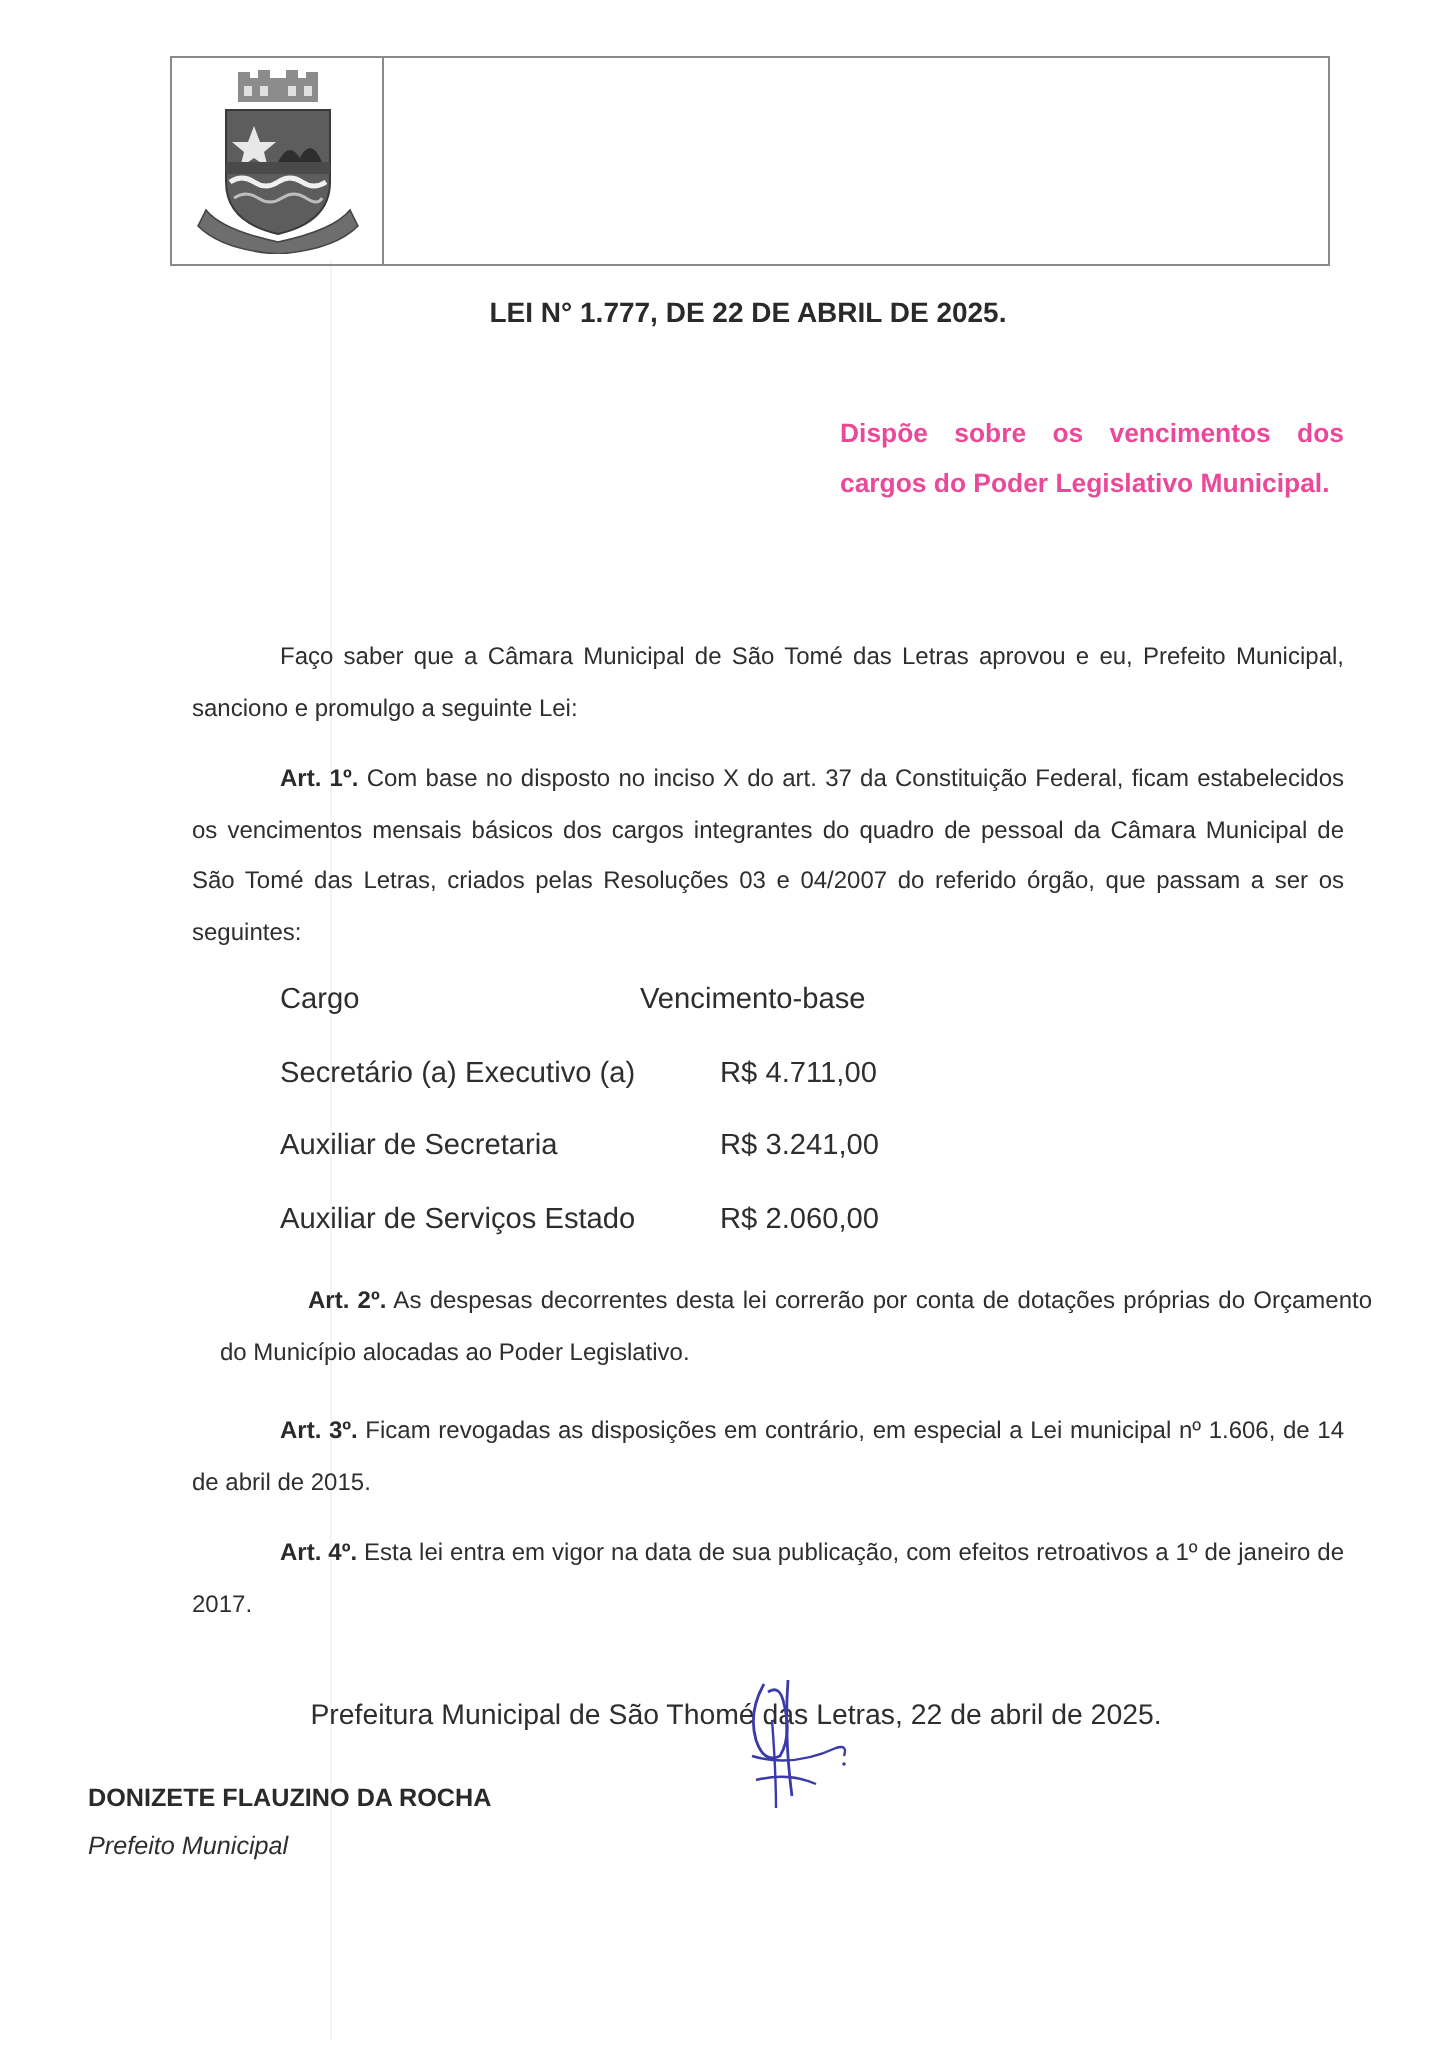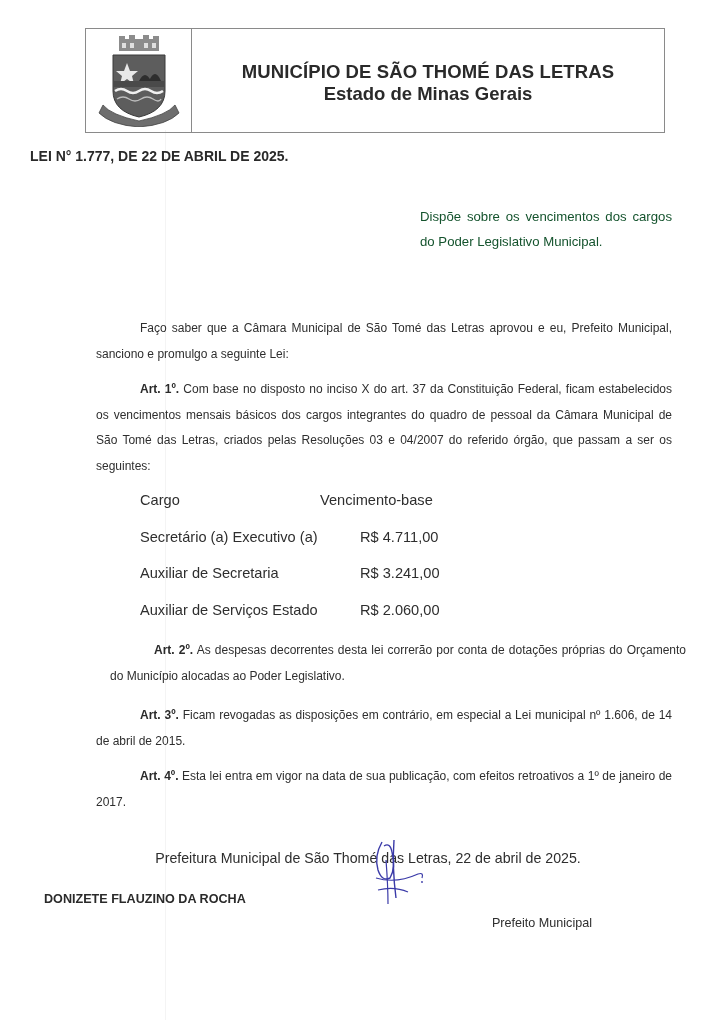--- a/index.html
+++ b/index.html
@@ -53,38 +53,38 @@
       font-weight: bold;
       font-size: 18.5px;
       color: #2a2a2a;
       line-height: 22px;
     }
     .law-title {
       position: absolute;
       top: 148px;
       left: 0;
       width: 718px;
-      text-align: left;
+      text-align: center;
       font-weight: bold;
       font-size: 14px;
       color: #2a2a2a;
       padding-left: 30px;
       box-sizing: border-box;
     }
     .ementa {
       position: absolute;
       left: 420px;
       top: 204px;
       width: 252px;
-      font-weight: normal;
+      font-weight: bold;
       font-size: 13.2px;
       line-height: 25px;
       text-align: justify;
       text-align-last: left;
-      color: #14532d;
+      color: #ec4899;
     }
     .body-text {
       position: absolute;
       left: 96px;
       width: 576px;
       font-size: 12px;
       line-height: 25.5px;
       text-align: justify;
       color: #2e2e2e;
     }
@@ -150,25 +150,26 @@
       font-size: 12.6px;
       color: #2a2a2a;
       padding-left: 44px;
       box-sizing: border-box;
     }
     .signer-role {
       position: absolute;
       top: 916px;
       left: 0;
       width: 592px;
-      text-align: right;
+      text-align: left;
       font-size: 12.6px;
       color: #2e2e2e;
       padding-left: 44px;
       box-sizing: border-box;
+      font-style: italic;
     }
     .signature {
       position: absolute;
       left: 368px;
       top: 838px;
       width: 60px;
       height: 70px;
       pointer-events: none;
     }
     .faint-line {
@@ -206,24 +207,20 @@
       <path d="M42 46 Q48 34 54 46 Z" fill="#2e2e2e"></path>
       <path d="M52 46 Q58 32 64 46 Z" fill="#2e2e2e"></path>
       <rect x="16" y="46" width="52" height="6" fill="#4a4a4a"></rect>
 
       <path d="M18 56 Q24 52 30 56 T42 56 T54 56 T66 56" stroke="#f0f0f0" stroke-width="2.5" fill="none"></path>
       <path d="M20 64 Q26 60 32 64 T44 64 T56 64 T64 64" stroke="#bdbdbd" stroke-width="1.5" fill="none"></path>
 
       <path d="M6 70 Q14 80 42 86 Q70 80 78 70 L82 78 Q70 90 42 92 Q14 90 2 78 Z" fill="#6e6e6e" stroke="#444" stroke-width="0.8"></path>
     </svg>
   </div>
-  <div class="title-cell">
-    <div class="muni-title">MUNICÍPIO DE SÃO THOMÉ DAS LETRAS</div>
-    <div class="state-title">Estado de Minas Gerais</div>
-  </div>
 </div>
 
 <div class="law-title">LEI N° 1.777, DE 22 DE ABRIL DE 2025.</div>
 
 <div class="ementa">Dispõe sobre os vencimentos dos cargos do Poder Legislativo Municipal.</div>
 
 <div class="body-text p-preamble"><span class="indent"></span><span>Faço saber que a Câmara Municipal de São Tomé das Letras aprovou e eu, Prefeito Municipal, sanciono e promulgo a seguinte Lei:</span></div>
 
 <div class="body-text p-art1"><span class="indent"></span><b>Art. 1º.</b><span> Com base no disposto no inciso X do art. 37 da Constituição Federal, ficam estabelecidos os vencimentos mensais básicos dos cargos integrantes do quadro de pessoal da Câmara Municipal de São Tomé das Letras, criados pelas Resoluções 03 e 04/2007 do referido órgão, que passam a ser os seguintes:</span></div>
 

